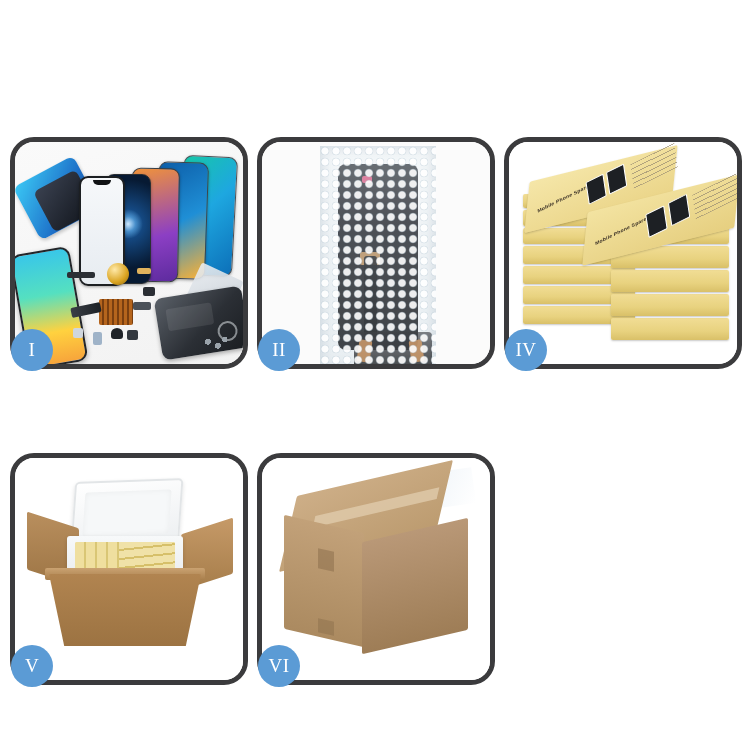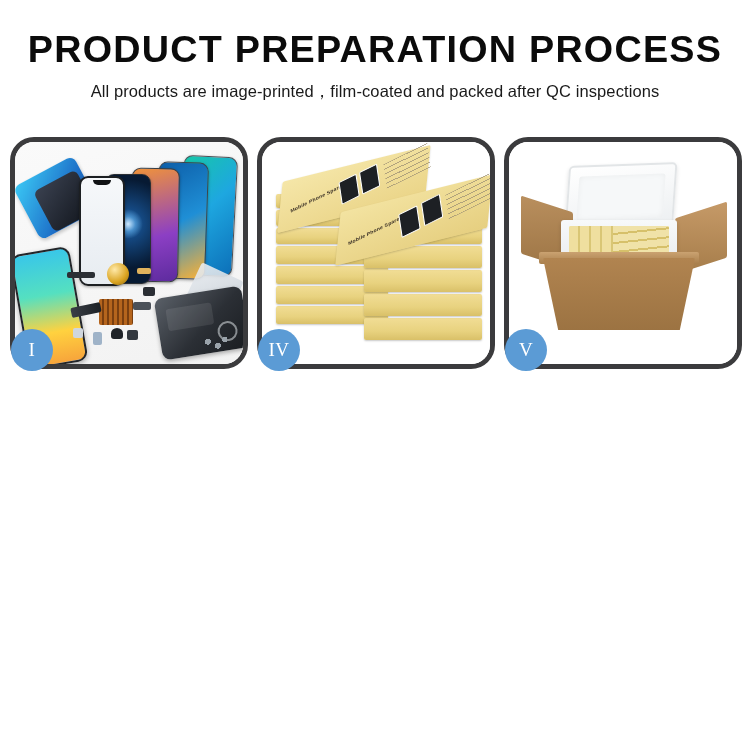--- a/index.html
+++ b/index.html
@@ -264,24 +264,20 @@
         background:rgba(140,112,76,.5);transform:skewY(13deg);}
   .c6-glow{position:absolute;left:140px;top:14px;width:72px;height:36px;
         background:linear-gradient(120deg,rgba(230,238,245,.9),rgba(255,255,255,0));
         transform:rotate(-8deg);}
 </style>
 </head>
 <body>
 
 <div class="page">
 
-  <div class="header">
-    <div class="title">PRODUCT PREPARATION PROCESS</div>
-    <div class="subtitle">All products are image-printed，film-coated and packed after QC inspections</div>
-  </div>
 
   <div class="grid">
 
     <div class="panel">
       <div class="panel-inner p1">
         <div class="film"></div>
         <div class="film2"></div>
         <div class="phone-fan">
           <div class="ph ph-a"></div>
           <div class="ph ph-b"></div>
@@ -303,20 +299,36 @@
         <div class="sm s5"></div>
         <div class="sm s6"></div>
         <div class="sm s7"></div>
         <div class="tool"></div>
         <div class="chassis"></div>
         <div class="screws"></div>
       </div>
       <div class="badge">I</div>
     </div>
 
+    <div class="panel">
+      <div class="panel-inner p2">
+        <div class="bubblebag">
+          <div class="lcd">
+            <div class="lcd-pink"></div>
+            <div class="lcd-conn"></div>
+            <div class="lcd-flex"></div>
+            <div class="lcd-bot"></div>
+            <div class="lcd-foot1"></div>
+            <div class="lcd-foot2"></div>
+          </div>
+          <div class="bubbles"></div>
+        </div>
+      </div>
+      <div class="badge">II</div>
+    </div>
 
 
     <div class="panel">
       <div class="panel-inner p4">
         <div class="stack">
           <div class="sbox b7"></div>
           <div class="sbox b6"></div>
           <div class="sbox b5"></div>
           <div class="sbox b4"></div>
           <div class="sbox b3"></div>
@@ -357,15 +369,27 @@
             <span class="ybars"></span>
             <span class="ybars2"></span>
           </div>
         </div>
         <div class="carton-rim"></div>
         <div class="carton-front"></div>
       </div>
       <div class="badge">V</div>
     </div>
 
+    <div class="panel">
+      <div class="panel-inner p6">
+        <div class="c6-glow"></div>
+        <div class="c6-top"></div>
+        <div class="c6-tape"></div>
+        <div class="c6-left"></div>
+        <div class="c6-right"></div>
+        <div class="c6-tab1"></div>
+        <div class="c6-tab2"></div>
+      </div>
+      <div class="badge">VI</div>
+    </div>
 
   </div>
 </div>
 
 </body></html>

